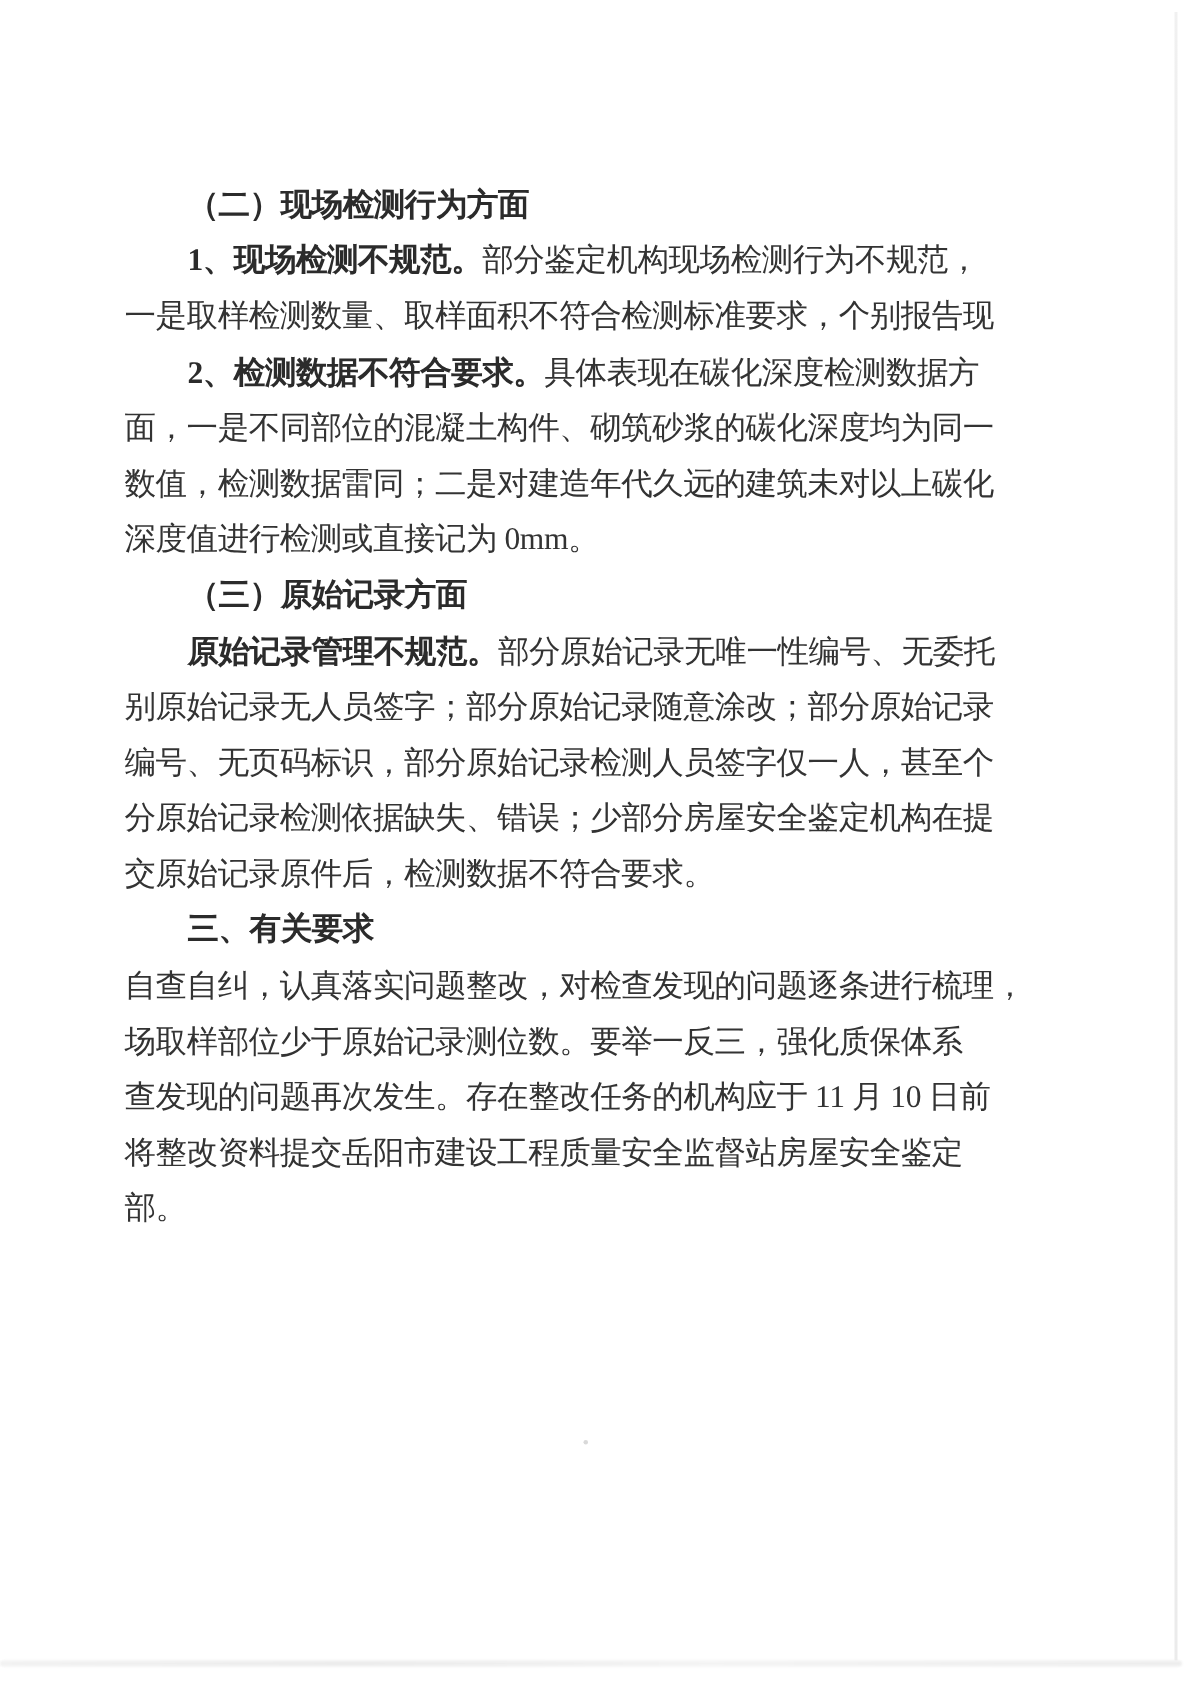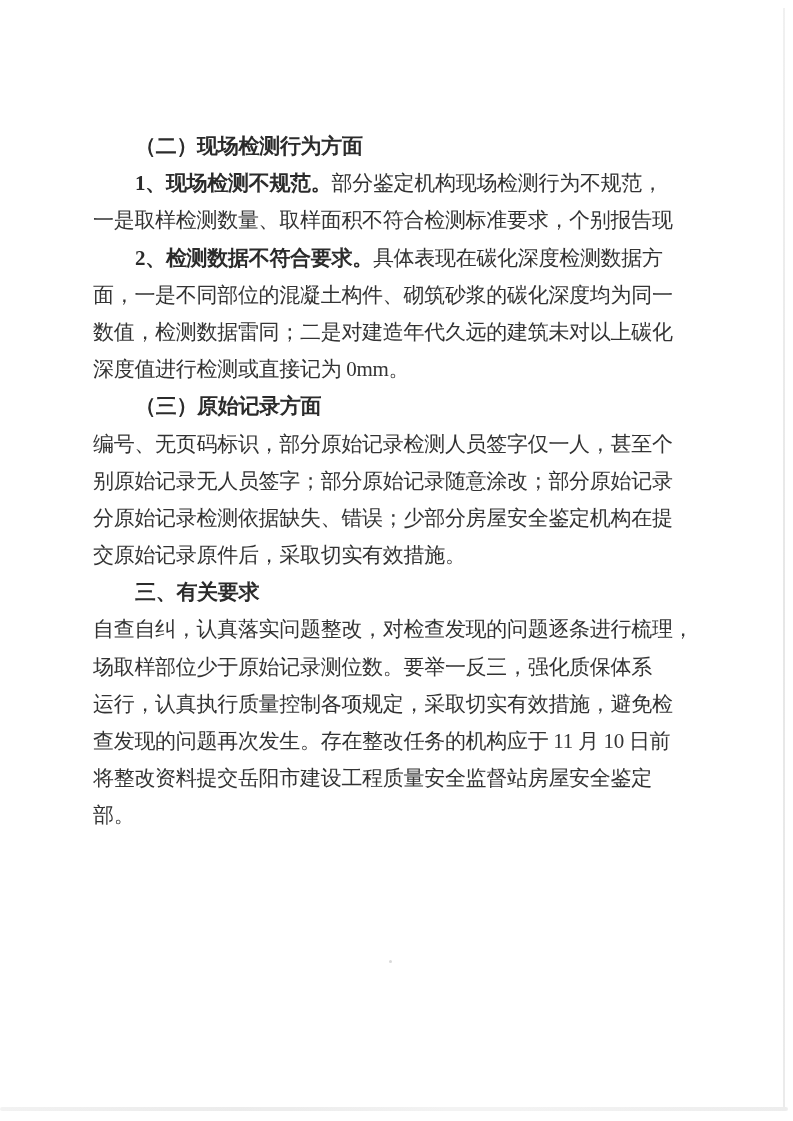--- a/index.html
+++ b/index.html
@@ -10,25 +10,24 @@
   .page {
     position: relative;
     width: 793px;
     height: 1121px;
     background: #ffffff;
     overflow: hidden;
     font-family: "Liberation Serif", "DejaVu Serif", serif;
   }
   .text-block {
     position: absolute;
-    left: 93px;
+    left: 83px;
     top: 118px;
     width: 620px;
     color: #333333;
-    margin-top: 10px;
   }
   .line {
     height: 37.2px;
     line-height: 37.2px;
     font-size: 21px;
     letter-spacing: -0.3px;
     white-space: nowrap;
   }
   .line.indent {
     text-indent: 42px;
@@ -73,28 +72,28 @@
 <div class="page">
   <div class="text-block" id="doc-body">
       <div class="line indent"><span class="seg bold">（二）现场检测行为方面</span></div>
       <div class="line indent"><span class="seg bold">1、现场检测不规范。</span><span class="seg">部分鉴定机构现场检测行为不规范，</span></div>
       <div class="line"><span class="seg">一是取样检测数量、取样面积不符合检测标准要求，个别报告现</span></div>
       <div class="line indent"><span class="seg bold">2、检测数据不符合要求。</span><span class="seg">具体表现在碳化深度检测数据方</span></div>
       <div class="line"><span class="seg">面，一是不同部位的混凝土构件、砌筑砂浆的碳化深度均为同一</span></div>
       <div class="line"><span class="seg">数值，检测数据雷同；二是对建造年代久远的建筑未对以上碳化</span></div>
       <div class="line"><span class="seg">深度值进行检测或直接记为 0mm。</span></div>
       <div class="line indent"><span class="seg bold">（三）原始记录方面</span></div>
+      <div class="line indent"><span class="seg bold">原始记录管理不规范。</span><span class="seg">部分原始记录无唯一性编号、无委托</span></div>
+      <div class="line"><span class="seg">别原始记录无人员签字；部分原始记录随意涂改；部分原始记录</span></div>
       <div class="line"><span class="seg">编号、无页码标识，部分原始记录检测人员签字仅一人，甚至个</span></div>
-      <div class="line"><span class="seg">别原始记录无人员签字；部分原始记录随意涂改；部分原始记录</span></div>
       <div class="line"><span class="seg">分原始记录检测依据缺失、错误；少部分房屋安全鉴定机构在提</span></div>
-      <div class="line"><span class="seg">交原始记录原件后，采取切实有效措施。</span></div>
+      <div class="line"><span class="seg">交原始记录原件后，检测数据不符合要求。</span></div>
       <div class="line indent"><span class="seg bold">三、有关要求</span></div>
       <div class="line"><span class="seg">自查自纠，认真落实问题整改，对检查发现的问题逐条进行梳理，</span></div>
       <div class="line"><span class="seg">场取样部位少于原始记录测位数。要举一反三，强化质保体系</span></div>
-      <div class="line"><span class="seg">运行，认真执行质量控制各项规定，采取切实有效措施，避免检</span></div>
       <div class="line"><span class="seg">查发现的问题再次发生。存在整改任务的机构应于 11 月 10 日前</span></div>
       <div class="line"><span class="seg">将整改资料提交岳阳市建设工程质量安全监督站房屋安全鉴定</span></div>
       <div class="line"><span class="seg">部。</span></div>
     </div>
   <div class="scan-edge-right"></div>
   <div class="scan-edge-bottom"></div>
   <div class="artifact-dot"></div>
 </div>
 
 </body></html>

